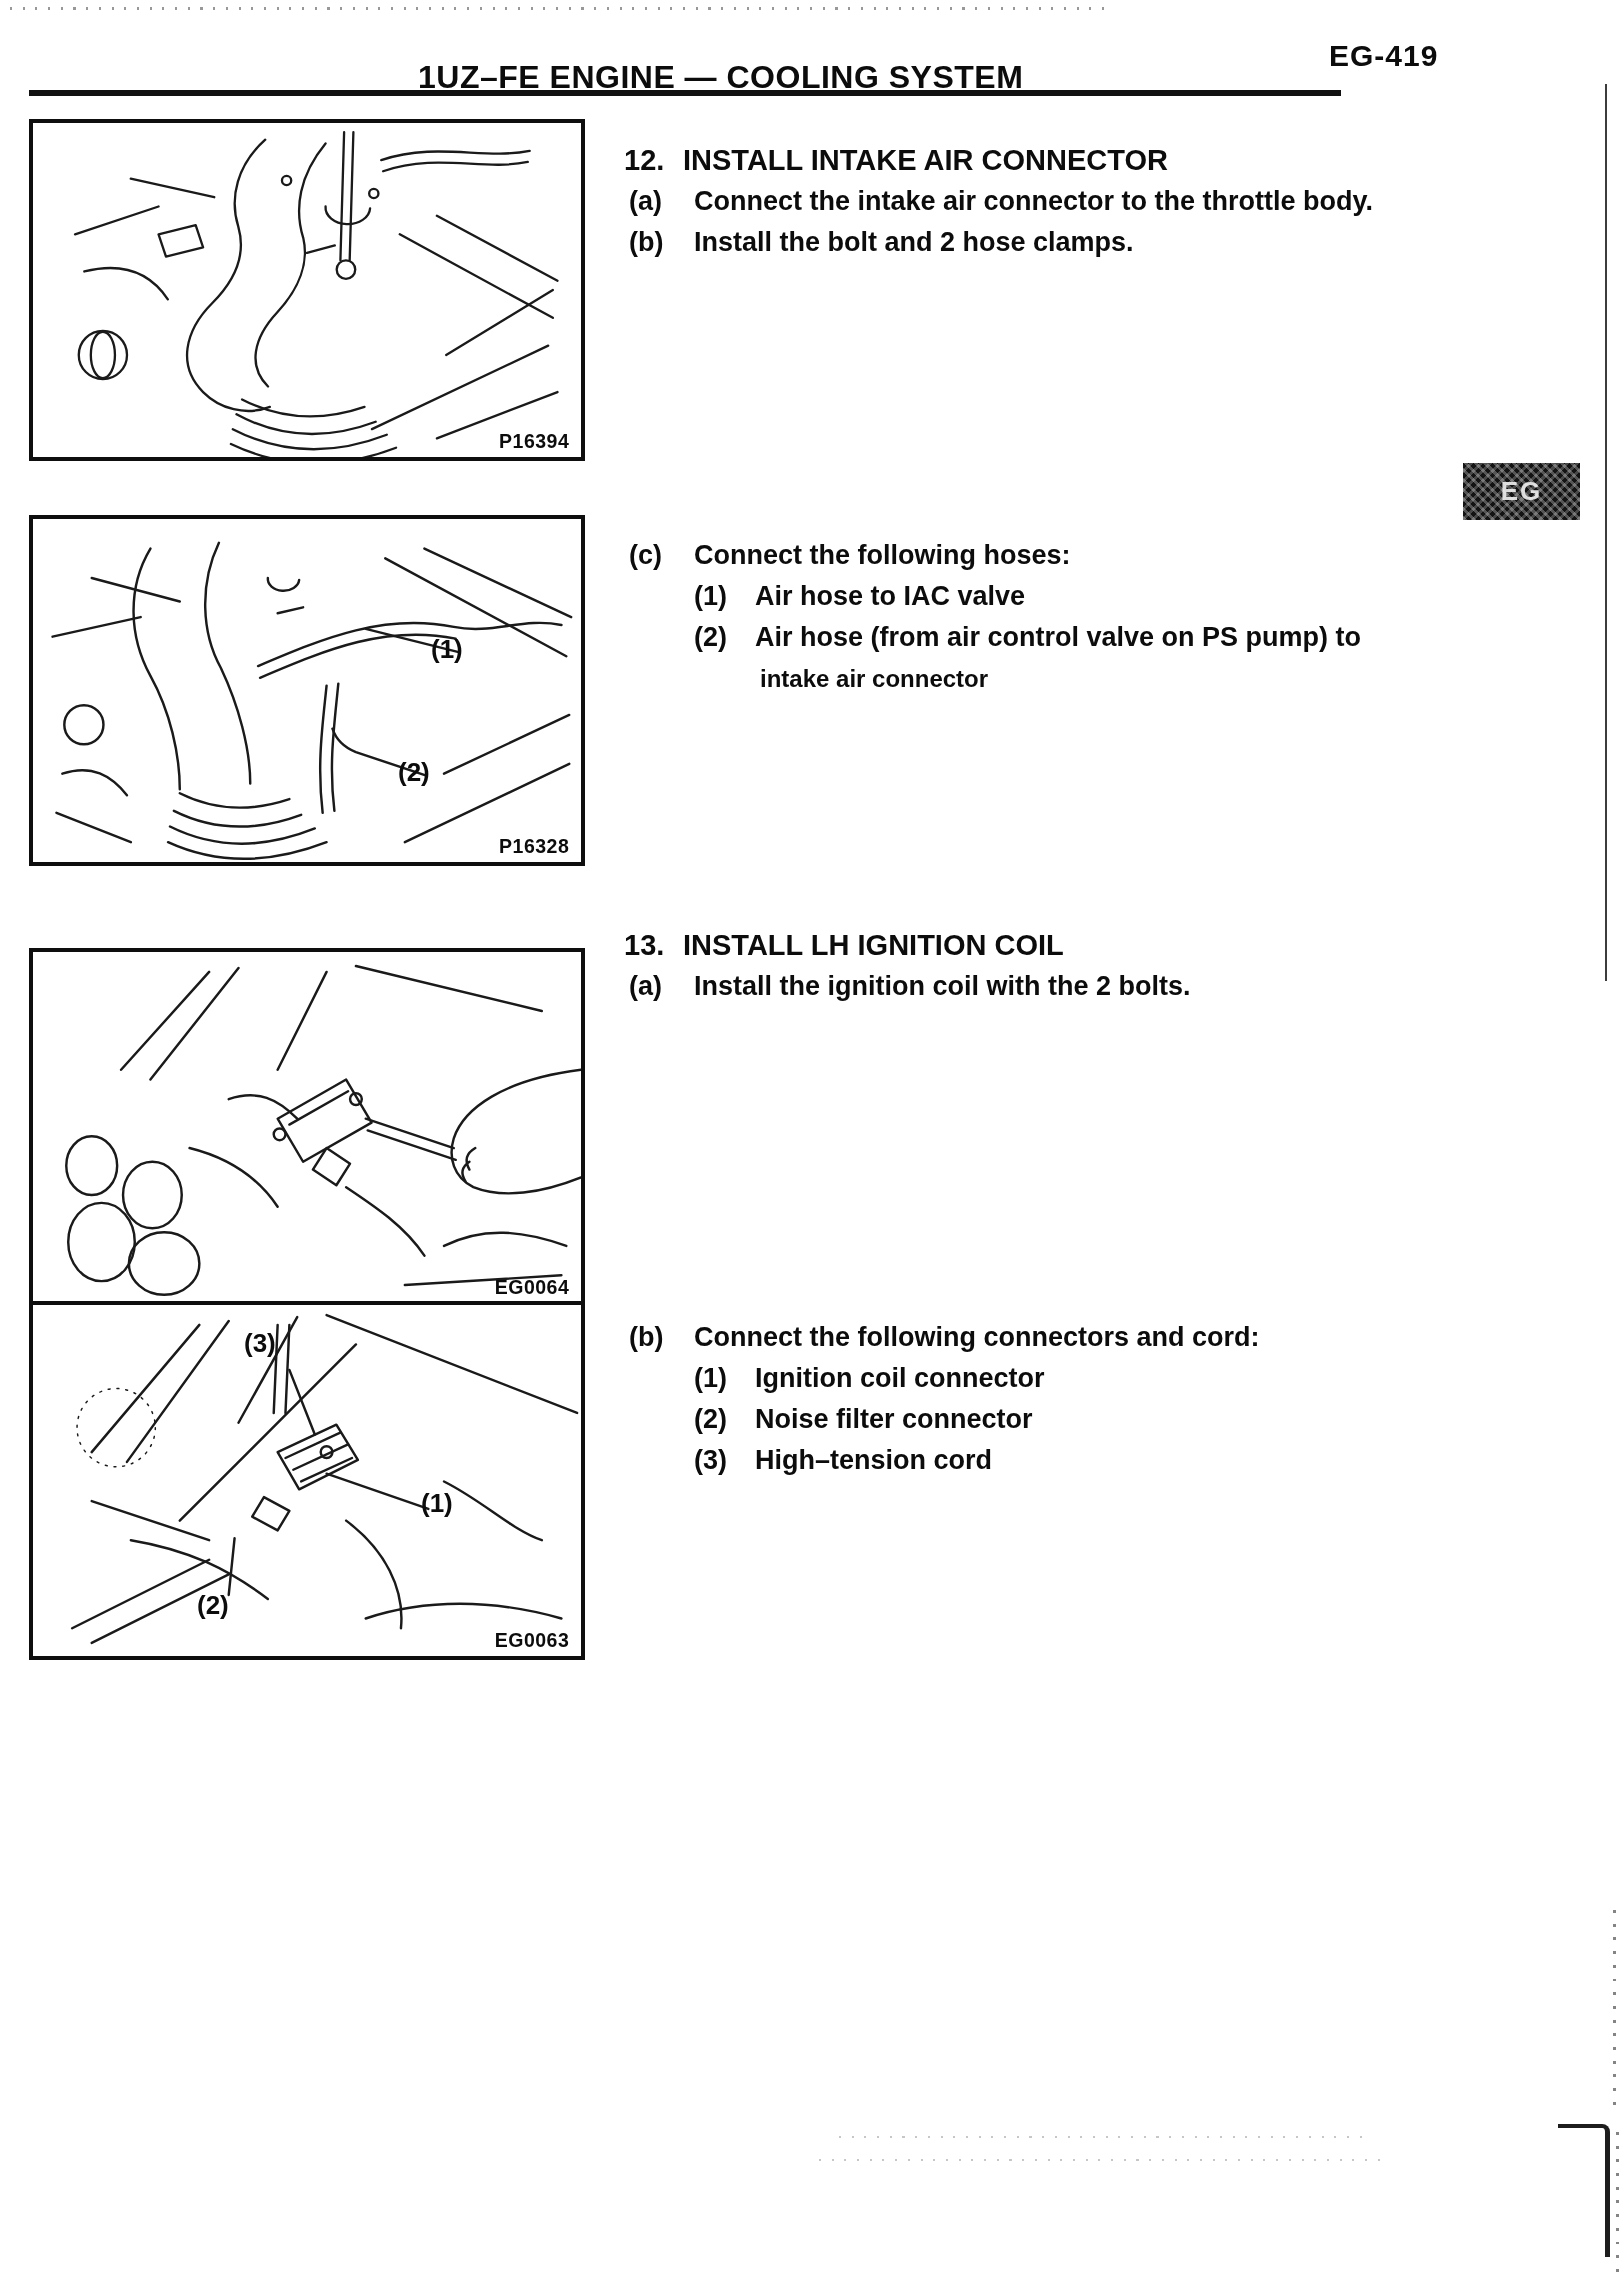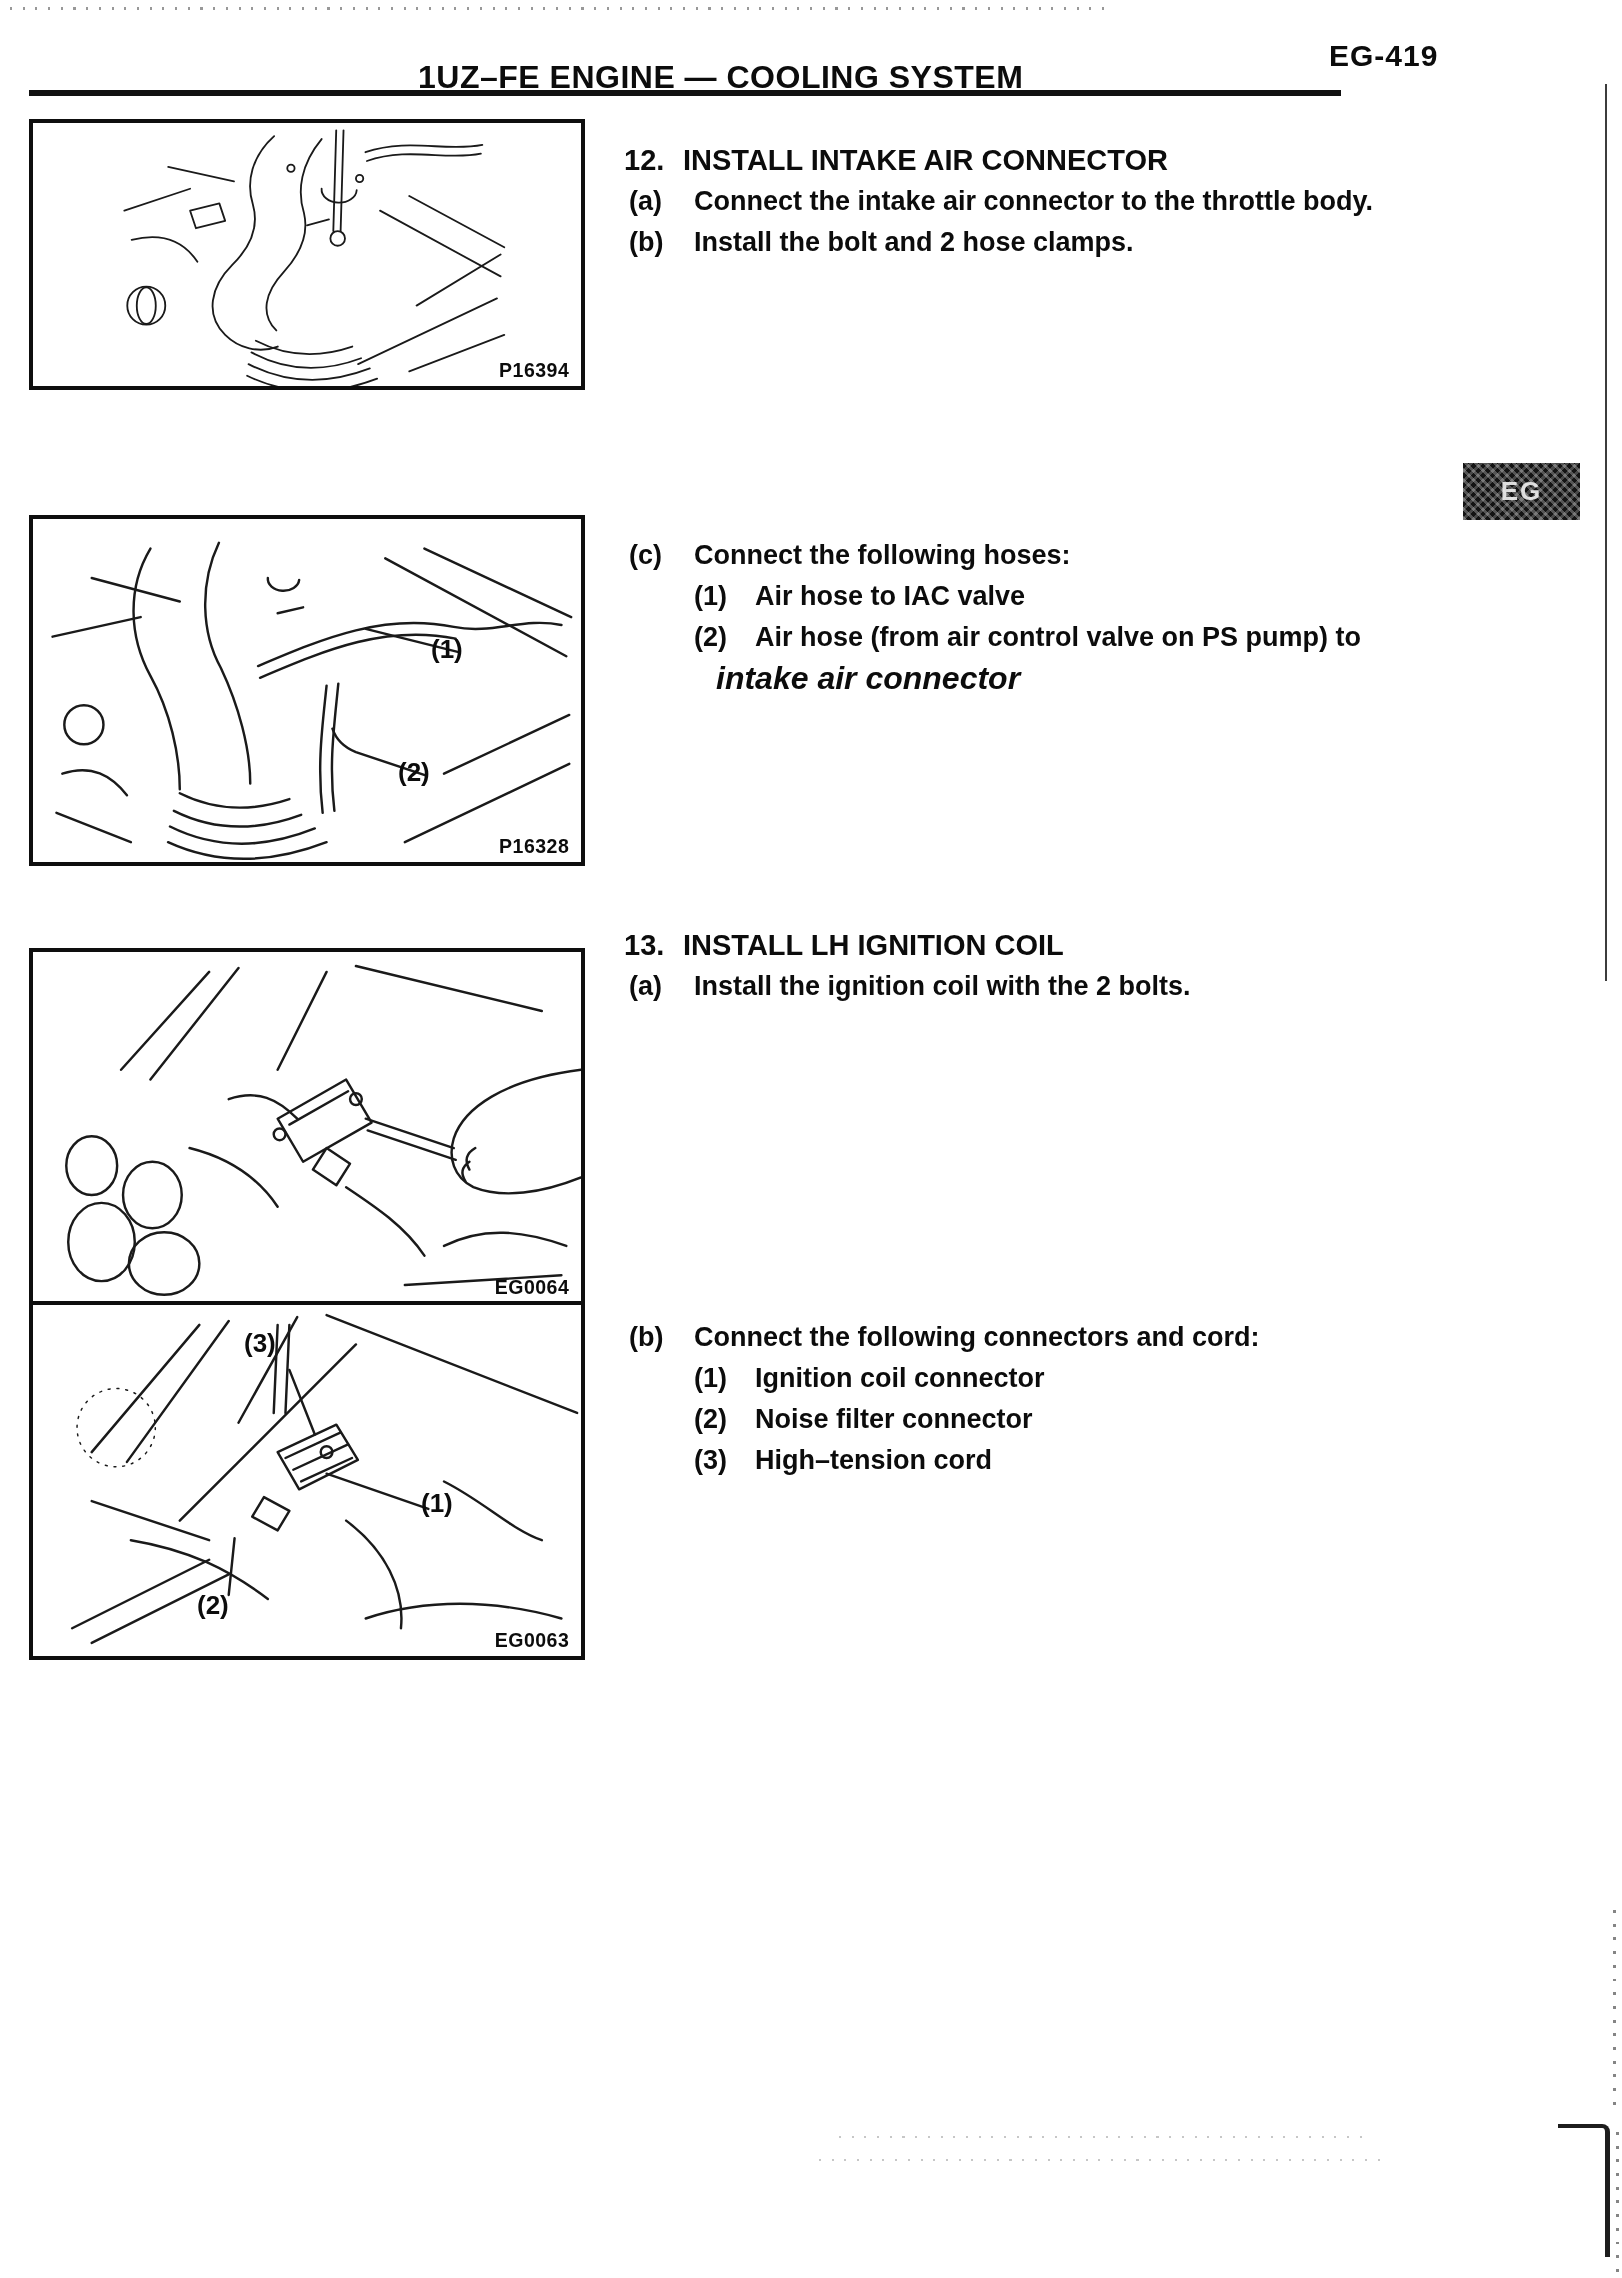--- a/index.html
+++ b/index.html
@@ -53,21 +53,21 @@
   
   .row{position:absolute;display:flex;line-height:33px;white-space:nowrap;margin-top:19px;}
   .row .lbl{flex:0 0 auto;font-weight:700;}
   .row .txt{font-weight:700;}
   .h2row{left:624px;font-size:29px;}
   .h2row .lbl{width:59px;font-size:29px;}
   .steprow{left:629px;font-size:27px;}
   .steprow .lbl{width:65px;}
   .itemrow{left:694px;font-size:27px;}
   .itemrow .lbl{width:61px;}
-  .controw{left:716px;font-size:32px;font-weight:700;font-style:italic;}
+  .controw{left:760px;font-size:24px;font-weight:700;}
 </style>
 </head>
 <body>
 
 <div class="page">
 
   <div class="noise-h" style="left:9.8px;top:6.8px;width:1102px;"></div>
   <div class="noise-h faint" style="left:839px;top:2136px;width:527px;"></div>
   <div class="noise-h faint" style="left:819px;top:2159px;width:566px;"></div>
   <div class="noise-v" style="left:1613px;top:1910px;height:195px;"></div>
@@ -76,21 +76,21 @@
   <div class="hook-mark"></div>
 
   <span class="page-num">EG-419</span>
   <h1 class="page-title" style="margin:8px;">1UZ–FE ENGINE — COOLING SYSTEM</h1>
   <div class="header-rule"></div>
 
   <div class="eg-tab">
     <span>EG</span>
   </div>
 
-  <figure class="illus" style="left:29px;top:119px;width:556px;height:271px;">
+  <figure class="illus" style="left:29px;top:119px;width:556px;height:342px;">
     <svg viewBox="0 0 560 360" fill="none" stroke="#1a1a1a" stroke-width="2.5" stroke-linecap="round" stroke-linejoin="round">
       <path d="M235,18 C205,45 196,80 206,112 C214,140 204,168 178,194 C148,224 140,262 168,290 C186,308 214,316 240,306"></path>
       <path d="M300,22 C272,56 266,92 276,124 C282,150 272,178 248,204 C222,232 216,262 238,284"></path>
       <path d="M210,298 q62,32 132,8"></path>
       <path d="M204,314 q70,38 150,8"></path>
       <path d="M200,330 q78,40 166,6"></path>
       <path d="M198,346 q84,40 178,4"></path>
       <path d="M320,10 L316,148 M330,10 L326,148"></path>
       <circle cx="322" cy="158" r="10"></circle>
       <path d="M360,40 C420,20 470,40 520,30 M362,52 C420,32 470,52 518,42"></path>

